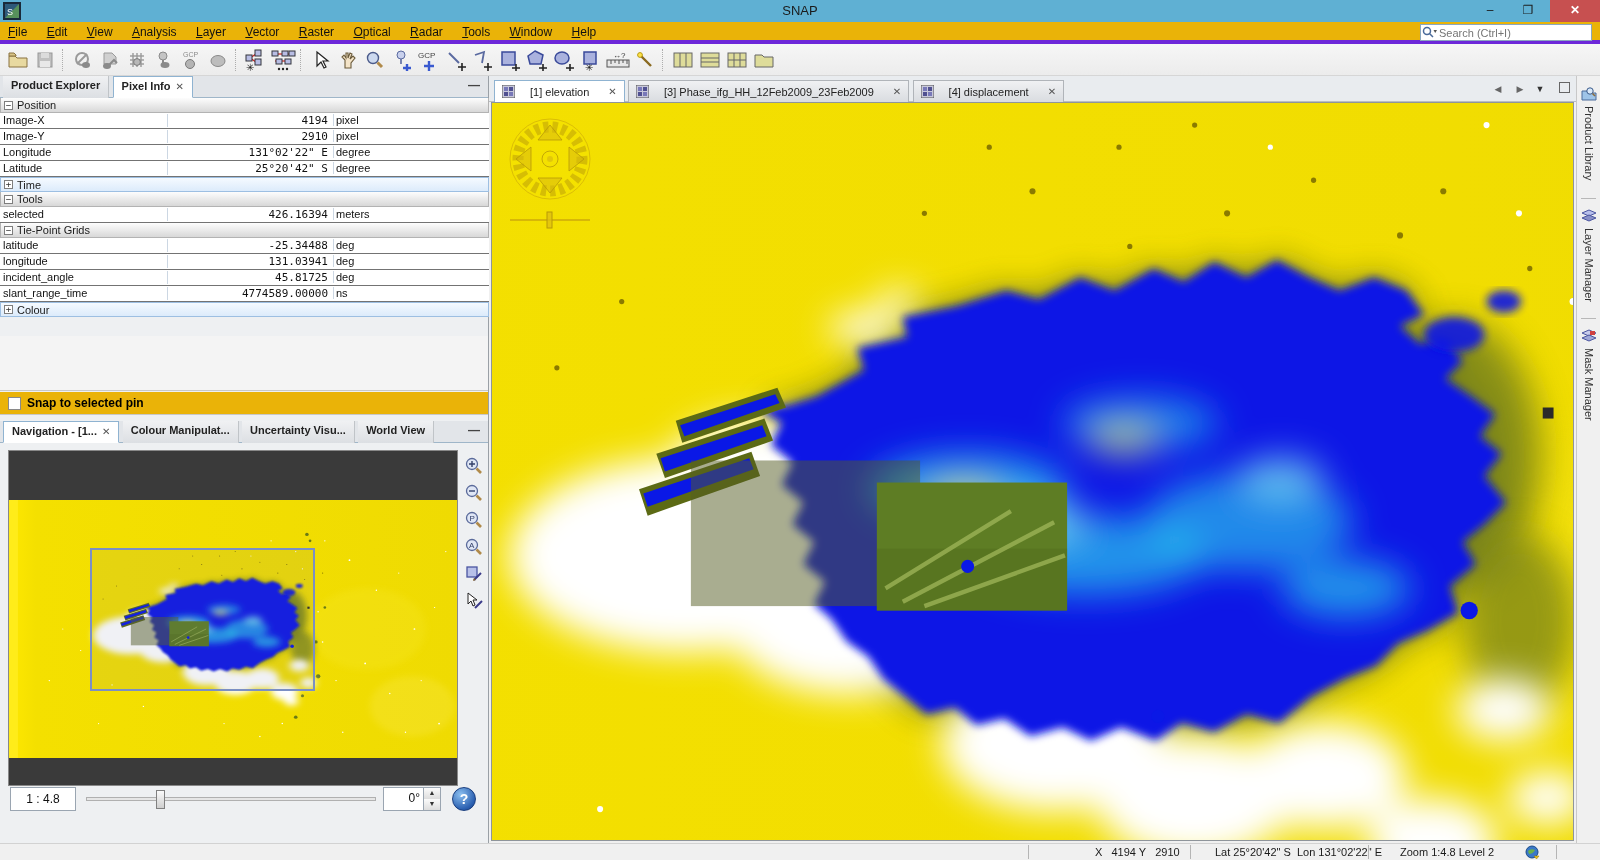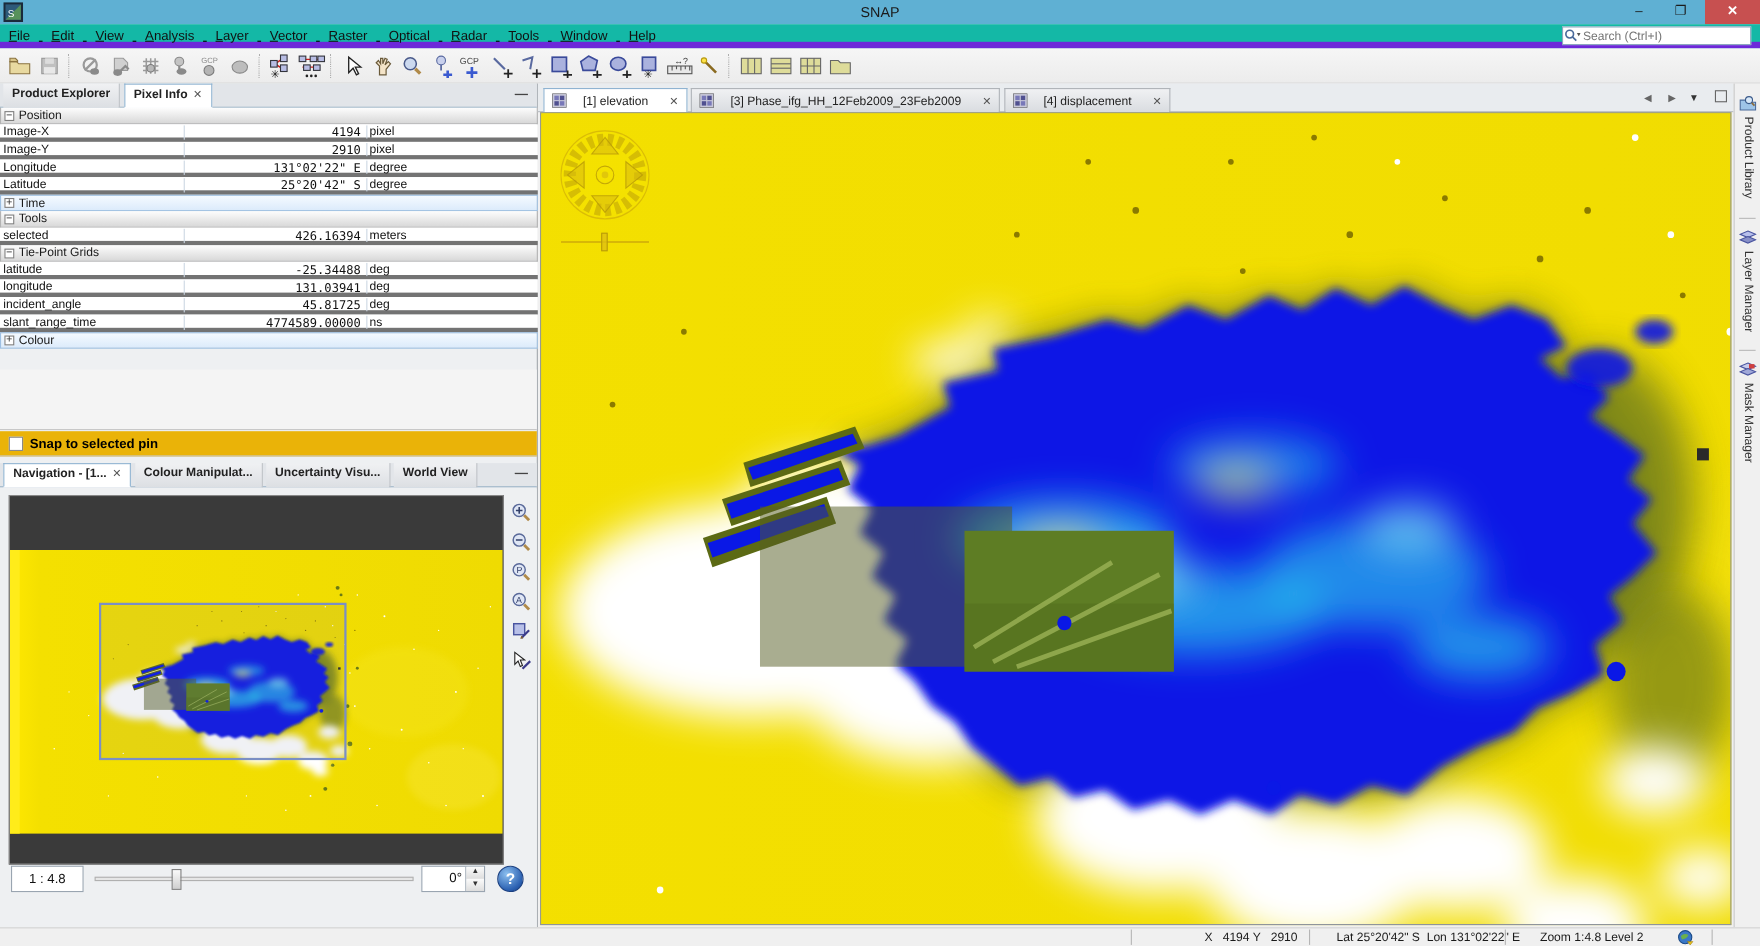--- a/index.html
+++ b/index.html
@@ -5,40 +5,40 @@
   * { margin:0; padding:0; box-sizing:border-box; }
   html,body { width:1600px; height:860px; overflow:hidden; font-family:"Liberation Sans",sans-serif; font-size:12px; background:#f0f0f0; }
   .abs { position:absolute; }
   
   #titlebar { position:absolute; left:0; top:0; width:1600px; height:22px; background:#5fb0d3; }
   #titlebar .title { position:absolute; left:0; right:0; top:3px; text-align:center; color:#1b1b1b; font-size:13px; }
   .winbtn { position:absolute; top:0; height:22px; width:30px; text-align:center; line-height:20px; color:#1b1b1b; font-size:12px; cursor:default; }
   #btn-close { width:50px; background:#c75050; color:#fff; font-weight:bold; }
   #applogo { position:absolute; left:3px; top:2px; width:18px; height:18px; }
   
-  #menubar { position:absolute; left:0; top:22px; width:1600px; height:22px; background:#14b8a6; border-bottom:6px solid #6d28d9;text-decoration:underline; }
+  #menubar { position:absolute; left:0; top:22px; width:1600px; height:22px; background:#eab308; border-bottom:4px solid #6d28d9; }
   .menu-item { display:inline-block; padding:3px 8px 3px 8px; font-size:12px; color:#111; }
   .menu-item::first-letter { text-decoration:underline; }
   #searchbox { position:absolute; right:8px; top:2px; width:172px; height:17px; border:1px solid #8ba7bf; background:#fff; display:flex; }
   #searchbox input { border:0; outline:0; flex:1; font-size:11px; color:#888; font-family:"Liberation Sans",sans-serif; background:transparent; padding-left:2px; }
   
   #toolbar { position:absolute; left:0; top:44px; width:1600px; height:32px; background:linear-gradient(#f6f6f6,#ececec); border-bottom:1px solid #d6d6d6; display:flex; align-items:center; padding-left:4px; }
   .tbtn { width:27px; height:26px; display:flex; align-items:center; justify-content:center; border-radius:2px; }
   .tsep { width:3px; height:22px; border-left:1px dotted #adadad; margin:0 4px; }
   
   #leftpanel { position:absolute; left:0; top:76px; width:489px; height:767px; background:#eef0f2; border-right:1px solid #9aa0a6; }
   .tabrow { position:absolute; left:0; width:100%; height:22px; background:#e2e5e9; border-bottom:1px solid #9fb6c9; }
   .ptab { display:inline-block; height:22px; padding:3px 8px 0 8px; font-size:11px; font-weight:bold; color:#222; background:linear-gradient(#f0f1f3,#dcdfe3); border-right:1px solid #c0c4c8; vertical-align:top; }
   .ptab.active { background:#fff; border:1px solid #8fb3d1; border-bottom:1px solid #fff; }
   .ptab .x { font-weight:normal; color:#555; padding-left:5px; font-size:10px; }
   .pane-min { position:absolute; right:6px; top:3px; width:16px; height:14px; color:#444; font-weight:bold; text-align:center; line-height:12px; font-size:12px; }
   .pihdr { position:relative; height:15px; background:linear-gradient(#fdfdfd,#d8d8d8); border:1px solid #b3b3b3; border-top:0; font-size:11px; display:flex; align-items:center; padding-left:3px; color:#1a1a1a; }
   .pihdr.blue { background:linear-gradient(#f5faff,#dcebfb); border:1px solid #9dbfe2; }
   .pmbox { width:9px; height:9px; border:1px solid #7e7e7e; background:#fff; font-size:9px; line-height:7px; text-align:center; margin-right:4px; color:#333; font-family:"DejaVu Sans Mono",monospace; }
-  .pirow { position:relative; height:16px; background:#fff; border-bottom:4px solid #737373; font-size:11px; color:#111; }
+  .pirow { position:relative; height:16px; background:#fff; border-bottom:1px solid #737373; font-size:11px; color:#111; }
   .pirow .c1 { position:absolute; left:3px; top:1px; }
   .pirow .c2 { position:absolute; left:167px; width:163px; top:1px; text-align:right; font-family:"DejaVu Sans Mono",monospace; font-size:11px; border-left:1px solid #ccd7e3; padding-right:2px; }
   .pirow .c3 { position:absolute; left:333px; right:0; top:1px; border-left:1px solid #ccd7e3; padding-left:2px; }
   #pi-filler { position:absolute; left:0; top:260px; width:100%; height:55px; background:#f4f4f4; border-bottom:1px solid #c8c8c8; }
   #chkrow { position:absolute; left:0; top:316px; width:100%; height:23px; background:#eab308; border-bottom:1px solid #c8c8c8; display:flex; align-items:center; padding-left:8px;font-weight:bold; }
   #chkrow .box { width:13px; height:13px; border:1px solid #8a8a8a; background:#fff; margin-right:6px; }
   
   #navtabs { top:345px; }
   #navcontent { position:absolute; left:0; top:368px; width:100%; height:399px; background:#eef0f2; }
   #navviewport { position:absolute; left:8px; top:6px; width:450px; height:336px; background:#3a3a3a; border:1px solid #888; }

